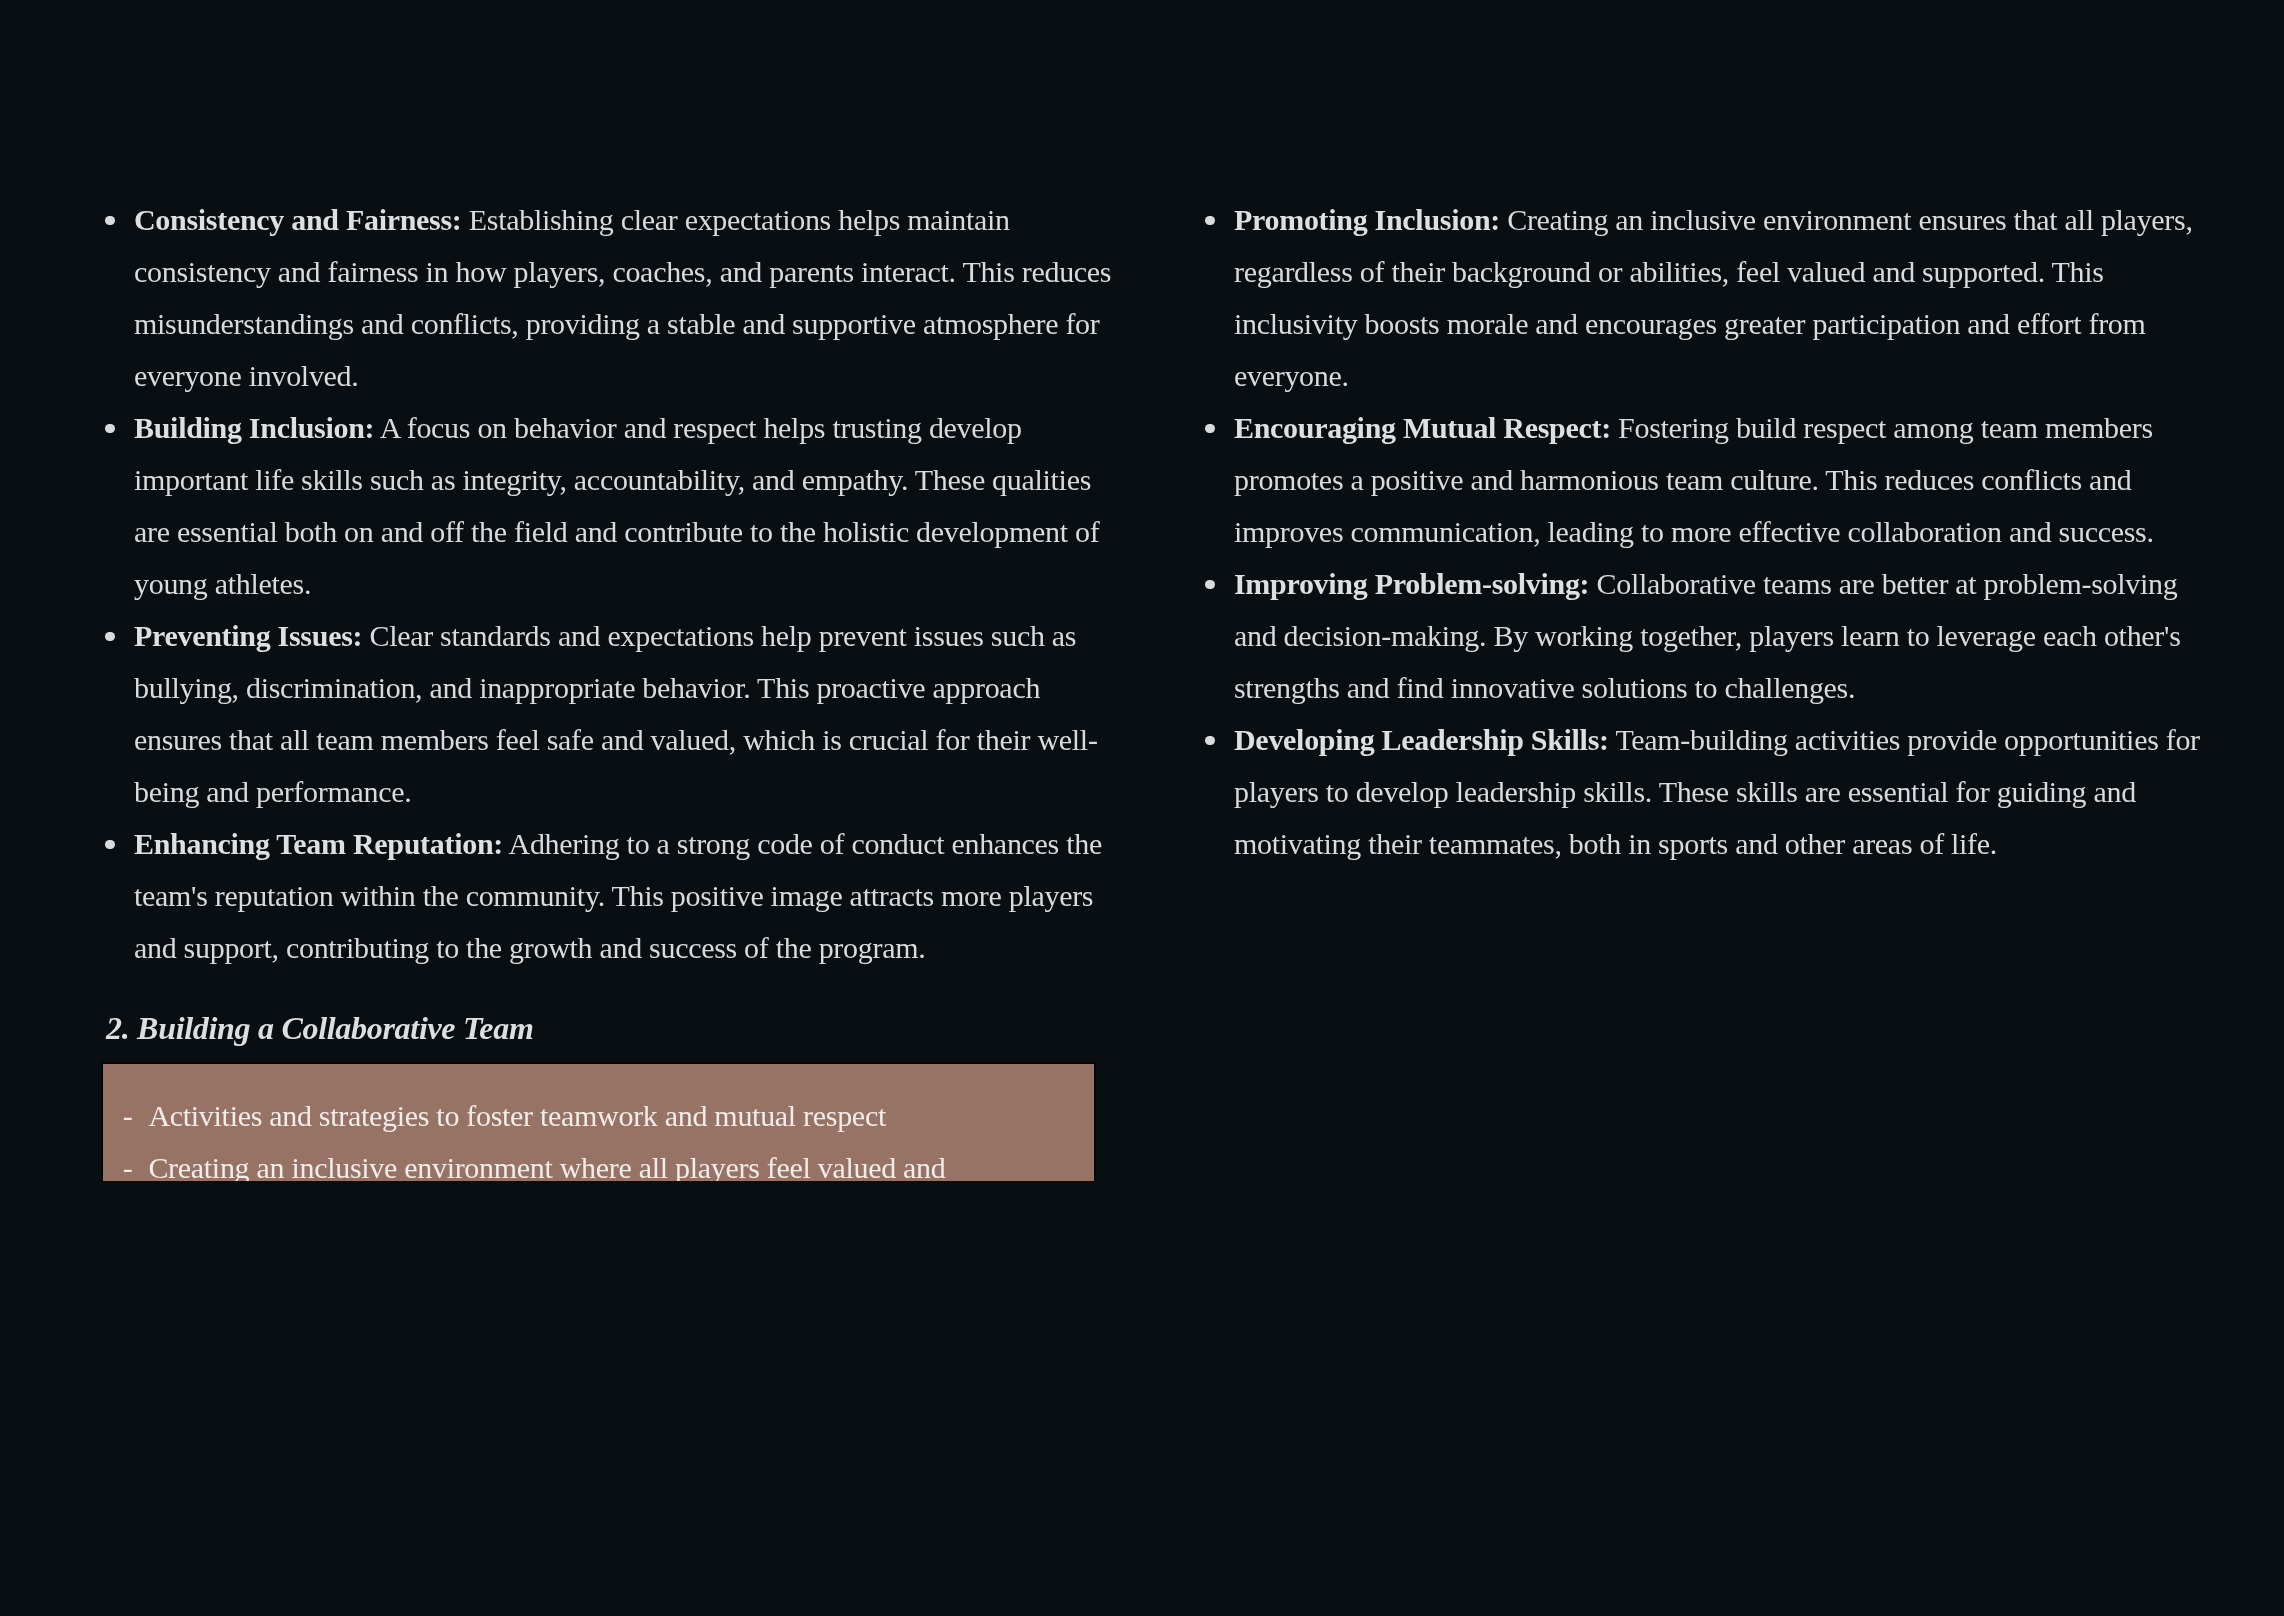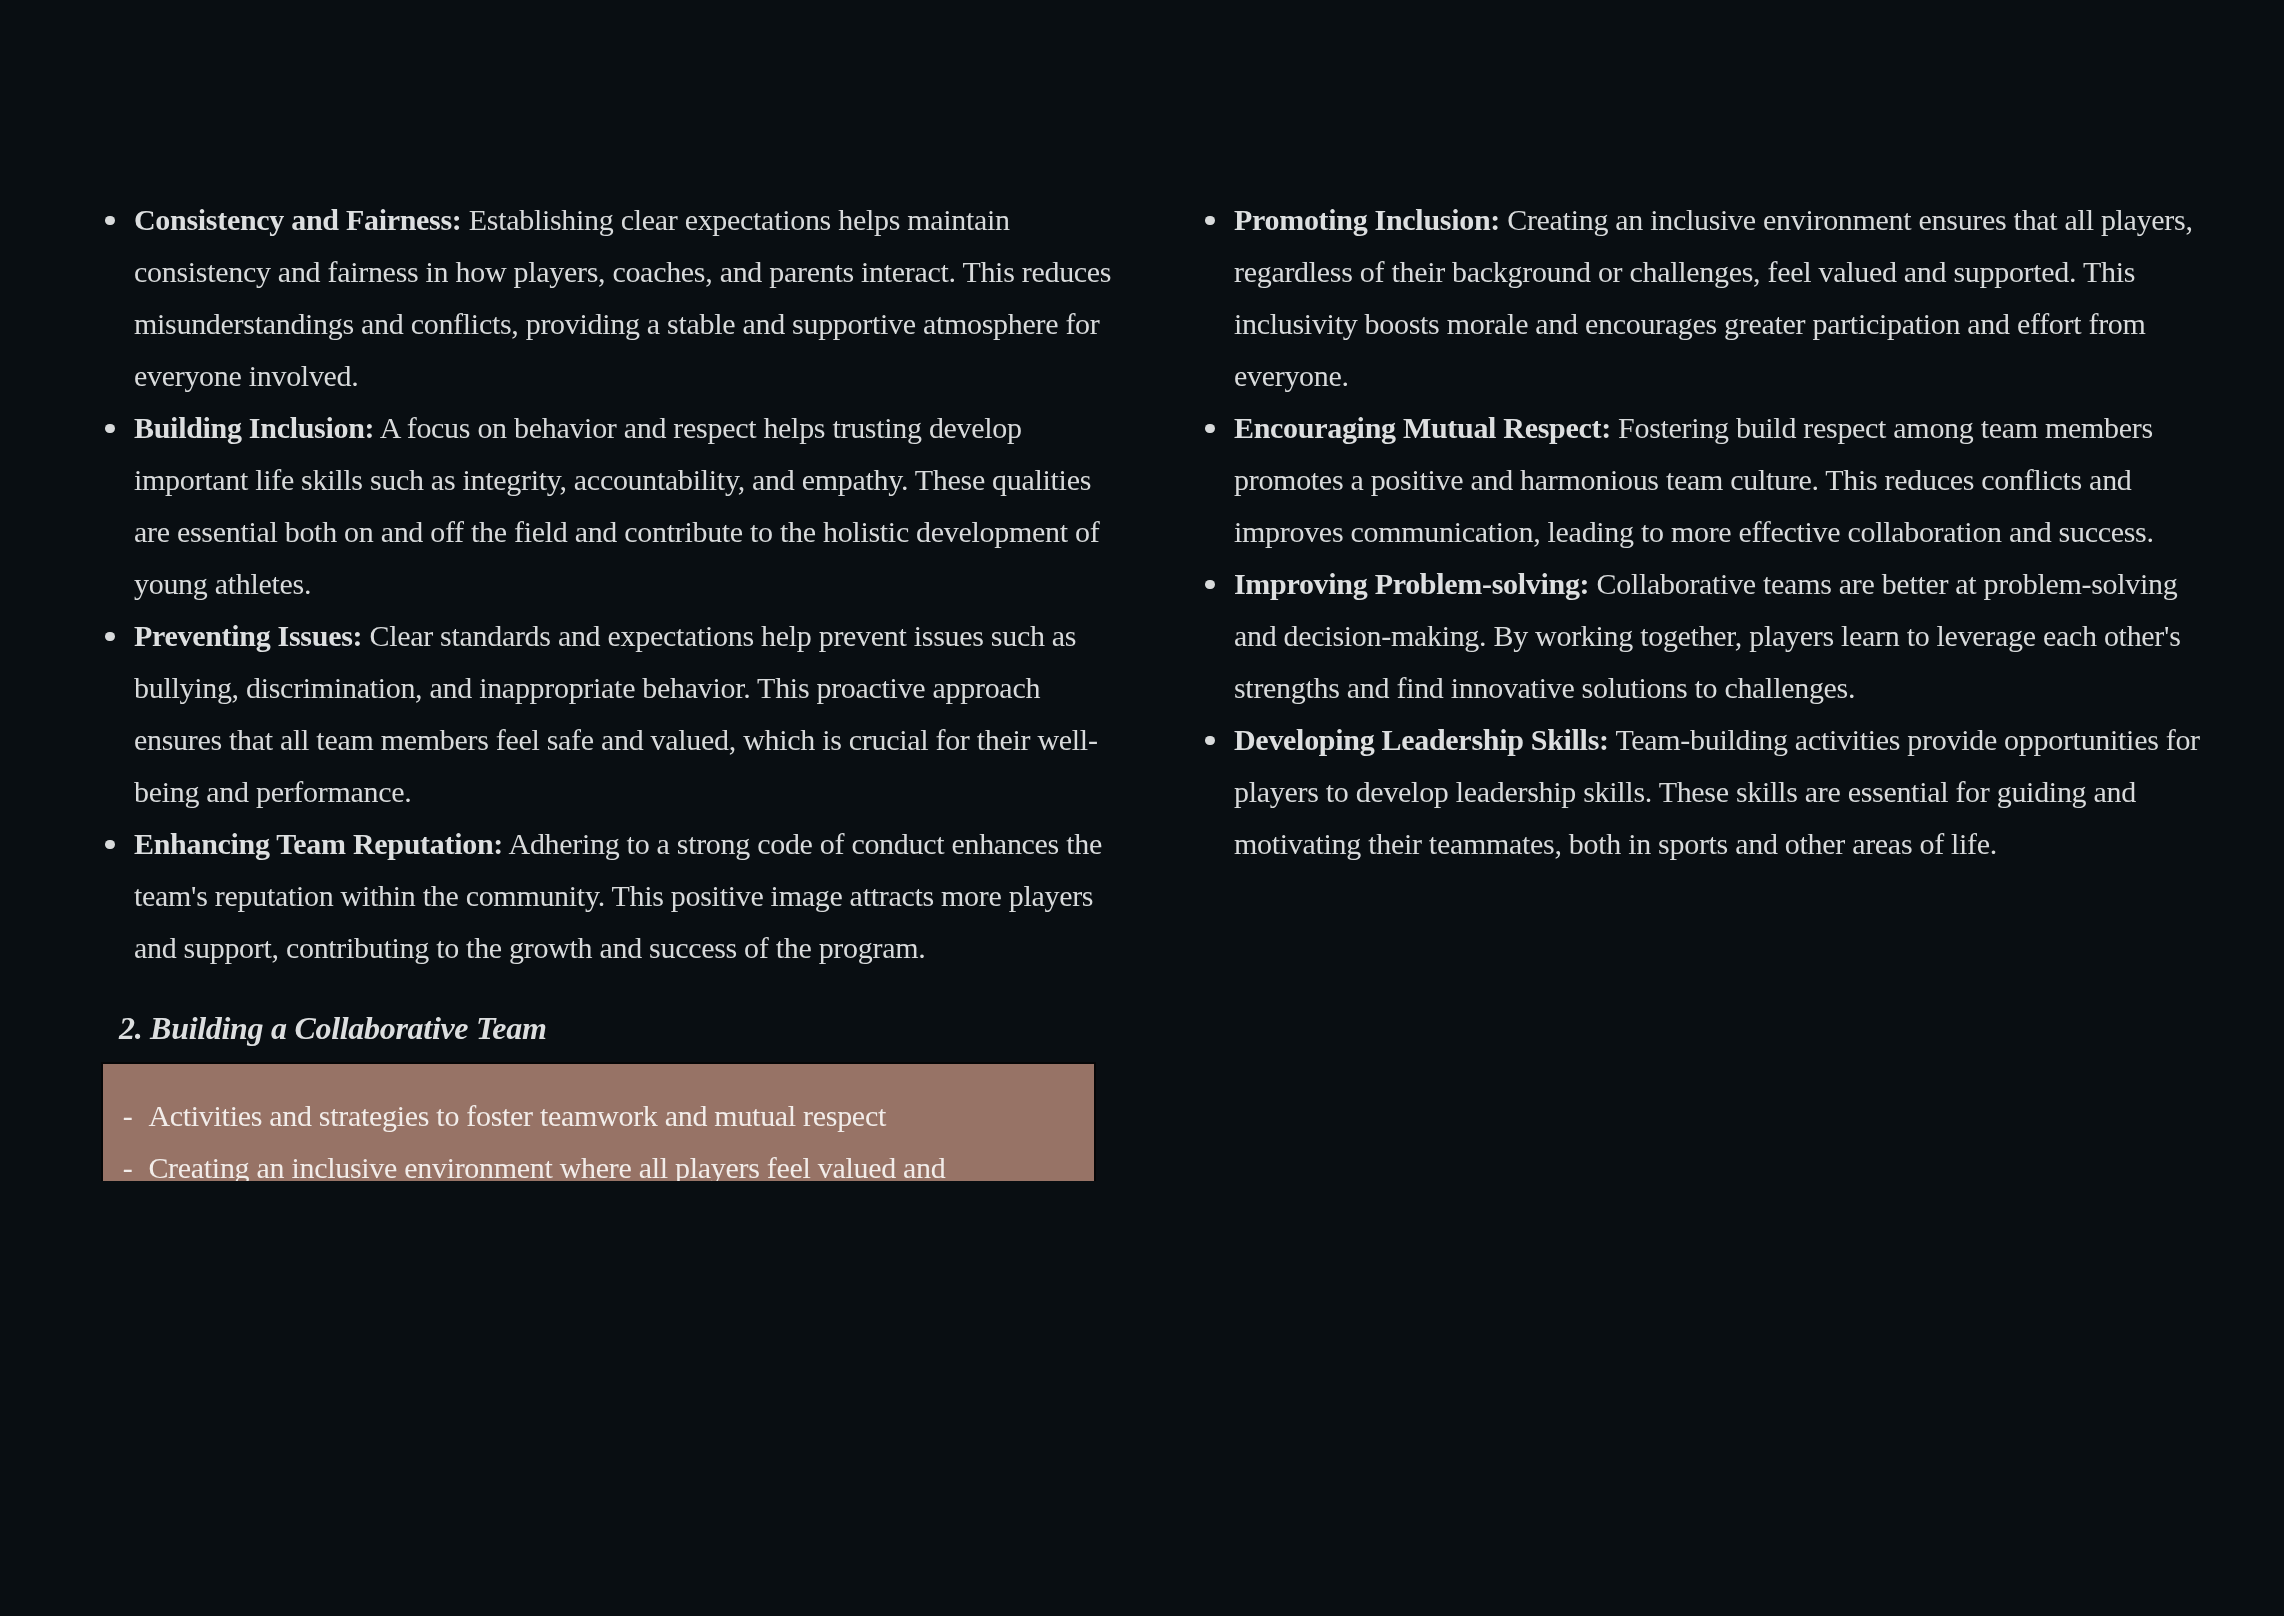--- a/index.html
+++ b/index.html
@@ -48,21 +48,21 @@
     background: #D8DADB;
   }
 
   ul.bullet-list b {
     color: #DDDFE0;
     letter-spacing: -0.3px;
   }
 
   .section-heading {
     margin-top: 34px;
-    margin-left: 15px;
+    margin-left: 2px;
     font-size: 32px;
     line-height: 40px;
     font-weight: bold;
     font-style: italic;
     color: #DCDEDF;
     letter-spacing: -0.3px;
   }
 
   .highlight-box {
     margin-top: 14.3px;
@@ -157,21 +157,21 @@
         </li>
       </ul>
     </div>
   </div>
 
   <div class="column right">
     <ul class="bullet-list">
       <li>
         <span class="dot"></span>
         <b>Promoting Inclusion:</b>
-        <span>Creating an inclusive environment ensures that all players, regardless of their background or challenges, feel valued and supported. This inclusivity boosts morale and encourages greater participation and effort from everyone.</span>
+        <span>Creating an inclusive environment ensures that all players, regardless of their background or abilities, feel valued and supported. This inclusivity boosts morale and encourages greater participation and effort from everyone.</span>
       </li>
       <li>
         <span class="dot"></span>
         <b>Encouraging Mutual Respect:</b>
         <span>Fostering build respect among team members promotes a positive and harmonious team culture. This reduces conflicts and improves communication, leading to more effective collaboration and success.</span>
       </li>
       <li>
         <span class="dot"></span>
         <b>Improving Problem-solving:</b>
         <span>Collaborative teams are better at problem-solving and decision-making. By working together, players learn to leverage each other's strengths and find innovative solutions to challenges.</span>

